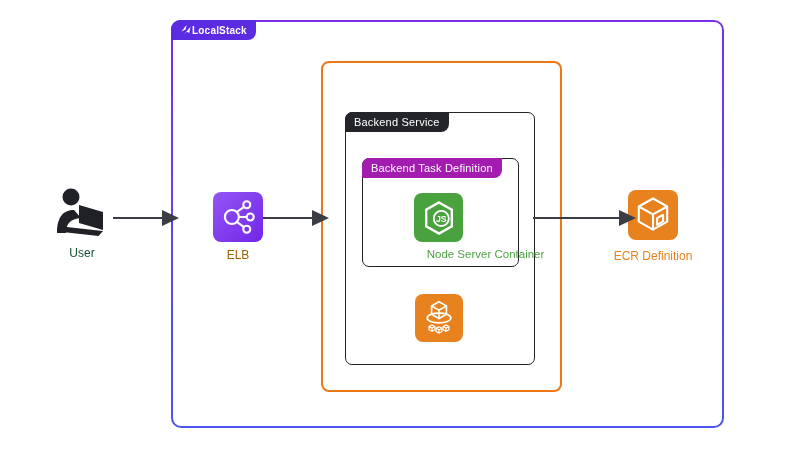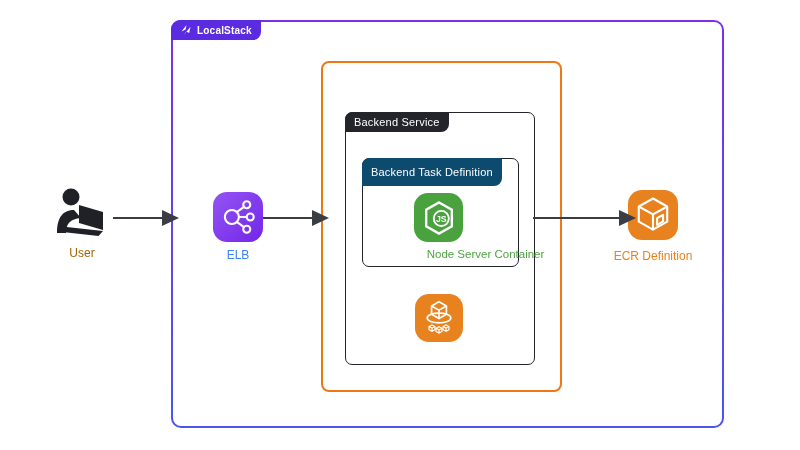--- a/index.html
+++ b/index.html
@@ -5,43 +5,43 @@
   html,body{margin:0;padding:0;background:#fff;}
   .canvas{
     position:relative;width:800px;height:450px;background:#ffffff;overflow:hidden;
     font-family:"Liberation Sans",sans-serif;
   }
   
   .outer-box{position:absolute;left:171px;top:20px;width:553px;height:408px;
     border-radius:10px;background:linear-gradient(180deg,#7B2FE8 0%,#4B55F0 100%);}
   .outer-box-inner{position:absolute;inset:2px;border-radius:8px;background:#ffffff;}
   
-  .tab{position:absolute;display:flex;align-items:center;gap:5px;color:#ffffff;
+  .tab{position:absolute;display:flex;align-items:center;color:#ffffff;
     font-size:11px;font-weight:bold;letter-spacing:.2px;padding:0 9px;
     border-radius:8px 0 8px 0;white-space:nowrap;z-index:5;}
   .tab-localstack{left:171px;top:20px;height:20px;background:#5A2BE0;font-size:10px;border-radius:9px 0 8px 0;}
   .tab-ecs{left:321px;top:61px;height:21px;background:#ED7815;font-weight:normal;}
   .tab-bs{left:345px;top:112px;height:20px;background:#23252B;font-weight:normal;}
-  .tab-td{left:362px;top:158px;height:28px;background:#0c4a6e;font-weight:normal;}
+  .tab-td{left:362px;top:158px;height:20px;background:#a21caf;font-weight:normal;}
   
   .box{position:absolute;border-radius:8px;background:transparent;}
   .box-ecs{left:321px;top:61px;width:237px;height:327px;border:2px solid #ED7815;}
   .box-bs{left:345px;top:112px;width:188px;height:251px;border:1.5px solid #23252B;border-radius:7px;}
   .box-td{left:362px;top:158px;width:155px;height:107px;border:1.5px solid #23252B;border-radius:7px;}
   
-  .icon-sq{position:absolute;border-radius:14px;display:flex;align-items:center;justify-content:center;}
+  .icon-sq{position:absolute;border-radius:8px;display:flex;align-items:center;justify-content:center;}
   .icon-elb{left:213px;top:192px;width:50px;height:50px;background:linear-gradient(135deg,#9355F4,#7326E8);}
   .icon-node{left:414px;top:193px;width:49px;height:49px;background:#4AA23F;}
   .icon-ecs-service{left:415px;top:294px;width:48px;height:48px;background:#E8821E;}
   .icon-ecr{left:628px;top:190px;width:50px;height:50px;background:#E8821E;}
   .icon-user{position:absolute;left:55px;top:188px;width:54px;height:48px;}
   
   .nlabel{position:absolute;font-size:12px;text-align:center;white-space:nowrap;}
-  .lbl-user{left:25px;top:246px;width:114px;color:#a16207;}
-  .lbl-elb{left:188px;top:248px;width:100px;color:#3b82f6;}
+  .lbl-user{left:25px;top:246px;width:114px;color:#14532d;}
+  .lbl-elb{left:188px;top:248px;width:100px;color:#a16207;}
   .lbl-node{left:362px;top:248px;width:155px;color:#4FA344;font-size:11.5px;padding-left:46px;}
   .lbl-ecr{left:603px;top:249px;width:100px;color:#E8821E;}
   
   .arrows{position:absolute;left:0;top:0;z-index:6;pointer-events:none;}
 </style>
 </head>
 <body>
 
 <div class="canvas">
 

